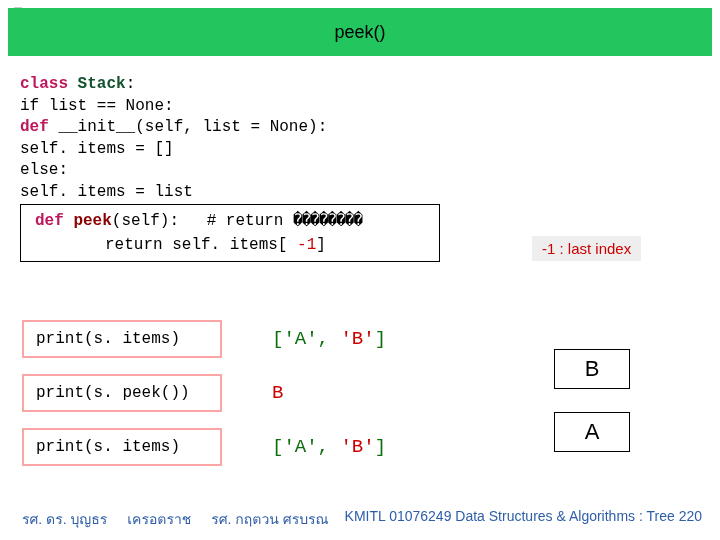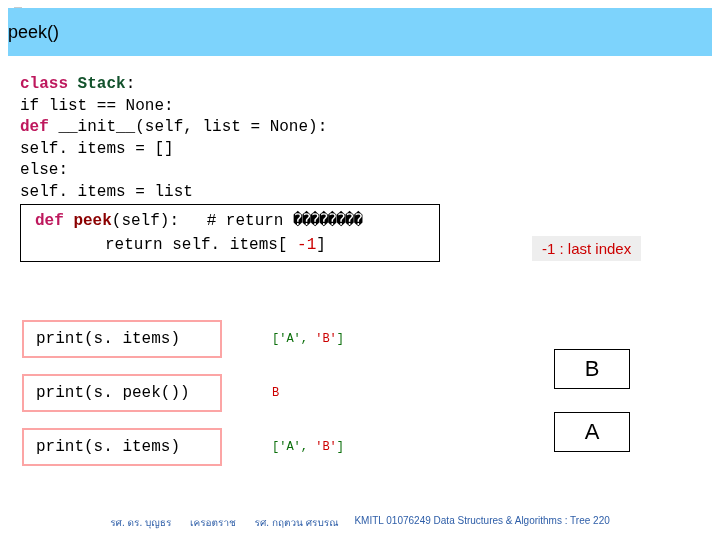--- a/index.html
+++ b/index.html
@@ -10,23 +10,24 @@
       font-family: Arial, sans-serif;
       position: relative;
       overflow: hidden;
     }
     .header-bar {
       position: absolute;
       top: 8px;
       left: 8px;
       right: 8px;
       height: 48px;
-      background: #7dd3fc;
+      background: #22c55e;
       display: flex;
       align-items: center;
+      justify-content: center;
     }
     .header-title {
       color: #000;
       font-size: 18px;
       font-family: "Segoe UI", Arial, sans-serif;
     }
     .tiny-mark {
       position: absolute;
       top: 2px;
       left: 14px;
@@ -77,21 +78,21 @@
       font-size: 16px;
     }
     .print-call {
       border: 2px solid #fca5a5;
       padding: 8px 12px;
       width: 200px;
     }
     .print-output {
       margin-left: 50px;
       font-family: "Courier New", monospace;
-      font-size: 12px;
+      font-size: 19px;
     }
     .output-green { color: #0a6e0a; }
     .output-red { color: #cc0000; }
     .row1 { top: 320px; }
     .row2 { top: 374px; }
     .row3 { top: 428px; }
     .stack-vis {
       position: absolute;
       top: 374px;
       left: 554px;
@@ -108,24 +109,24 @@
     .stack-cell.top {
       position: relative;
       top: -24px;
       margin-bottom: -1px;
     }
     .footer {
       position: absolute;
       bottom: 10px;
       left: 18px;
       right: 18px;
-      font-size: 10px;
+      font-size: 14px;
       color: #2e5ea8;
       display: flex;
-      justify-content: center;
+      justify-content: flex-end;
     }
     .footer-left span { margin-right: 16px; }
   </style>
 </head>
 <body>
 
 <div class="tiny-mark">—</div>
 
 <div class="header-bar">
   <span class="header-title">peek()</span>

